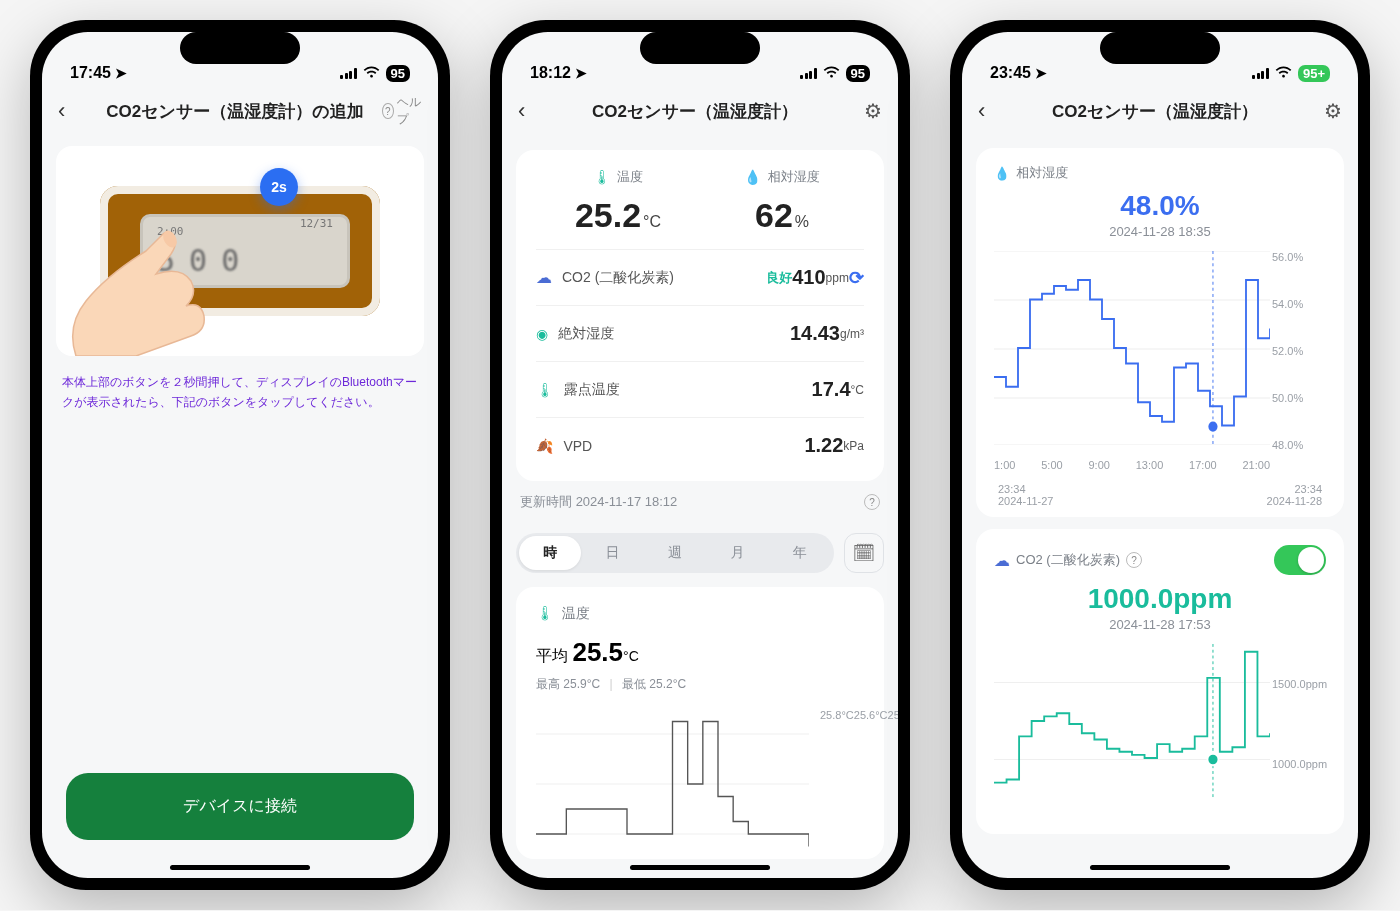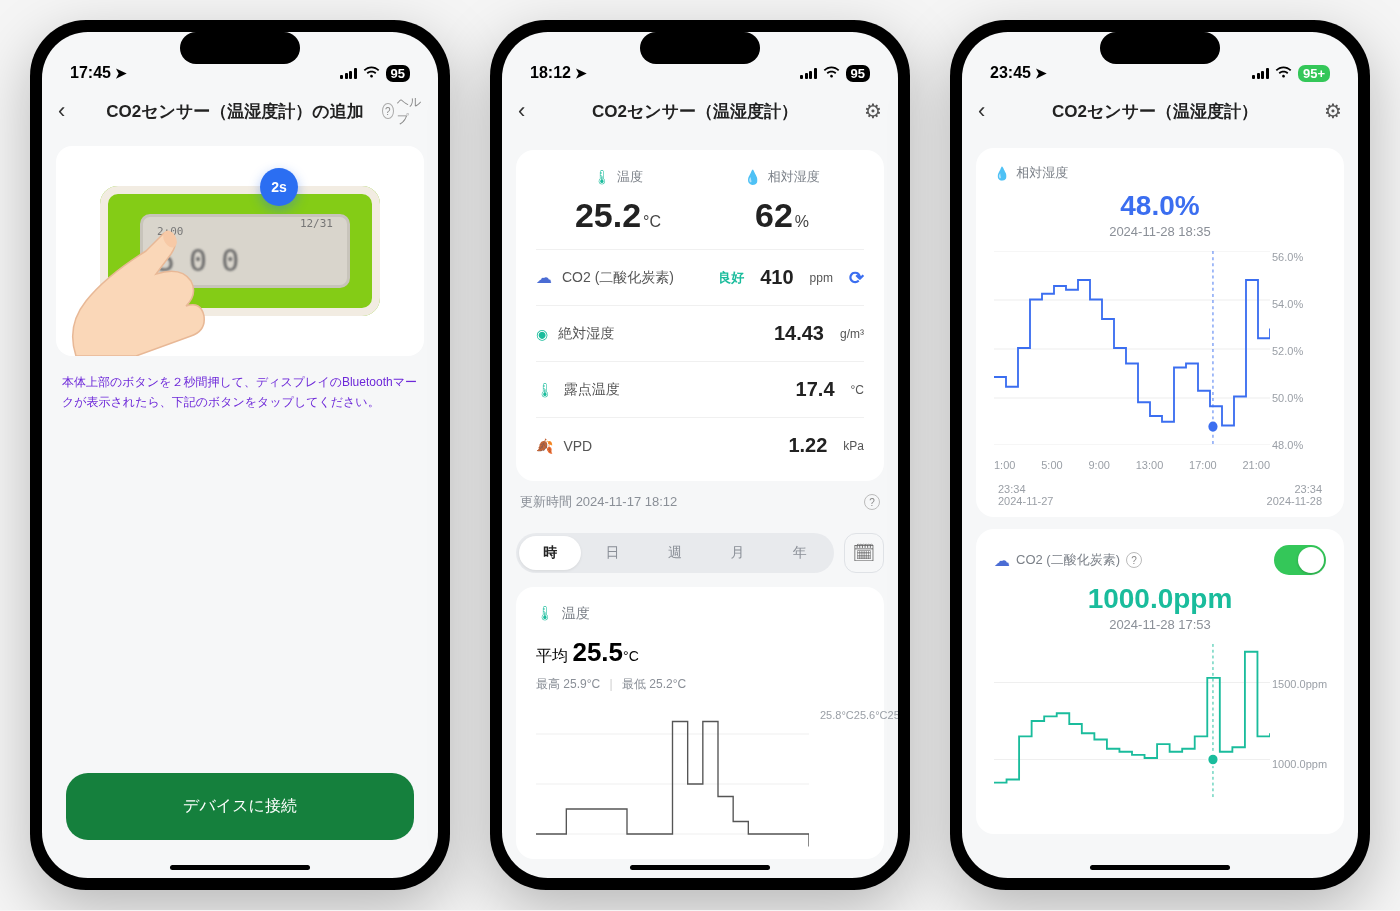--- a/index.html
+++ b/index.html
@@ -42,21 +42,21 @@
 .nav-title { font-size:17px; font-weight:600; color:#222; flex:1; text-align:center;}
 .nav-right { width:40px; display:flex; justify-content:flex-end; align-items:center; gap:4px;}
 .gear { font-size:20px; color:#555;}
 .help-chip { display:flex; align-items:center; gap:3px; font-size:12px; color:#888;}
 .help-circle { width:16px;height:16px;border:1px solid #aaa;border-radius:50%;display:flex;align-items:center;justify-content:center;font-size:10px;}
 
 .content { flex:1; overflow:hidden; padding:0 14px;}
 
 
 .illus-card { background:#fff; border-radius:16px; padding:20px; margin-top:10px; display:flex; align-items:center; justify-content:center; height:210px; position:relative;}
-.device-box { width:280px; height:130px; background:#84cc16; border-radius:18px; position:relative; box-shadow:inset 0 0 0 8px #f2ece2;}
+.device-box { width:280px; height:130px; background:#a16207; border-radius:18px; position:relative; box-shadow:inset 0 0 0 8px #f2ece2;}
 .device-lcd { position:absolute; left:40px; top:28px; right:30px; bottom:28px; background:#d9d5cc; border-radius:10px; border:3px solid #c8c4bb;}
 .lcd-line { position:absolute; font-size:11px; color:#777; font-family:monospace;}
 .dl1{ top:8px; left:14px;} .dl2{ top:0; right:14px;}
 .lcd-big{ position:absolute; left:14px; top:26px; font-size:30px; font-family:monospace; color:#6a6a6a; letter-spacing:-2px; filter:blur(1px);}
 .badge-2s{
   position:absolute; top:-18px; left:160px; width:38px; height:38px; background:#2b6ef2; border-radius:50%;
   color:#fff; font-size:14px; font-weight:600; display:flex; align-items:center; justify-content:center;
   box-shadow:0 4px 12px rgba(43,110,242,.4);
 }
 .hand{
@@ -75,21 +75,21 @@
 .card{ background:#fff; border-radius:18px; padding:18px 20px; margin-top:14px;}
 .two-col{ display:flex;}
 .metric{ flex:1; text-align:center;}
 .metric-label{ font-size:13px; color:#7b8088; display:flex; align-items:center; justify-content:center; gap:6px;}
 .drop-ico{ font-size:14px;}
 .metric-val{ margin-top:10px; font-size:34px; font-weight:600; color:#222; display:inline-flex; align-items:baseline; gap:2px;}
 .metric-unit{ font-size:16px; font-weight:500; color:#444;}
 .row-item{ display:flex; align-items:center; justify-content:space-between; height:56px; border-top:1px solid #f0f0f0;}
 .row-item:first-of-type{ border-top:none;}
 .row-left{ display:flex; align-items:center; gap:10px; font-size:14px; color:#555;}
-.row-right{ display:flex; align-items:baseline; align-items:center; gap:16px; font-size:20px; font-weight:600; color:#222;margin-left:25px;}
+.row-right{ display:flex; align-items:baseline; align-items:center; gap:0; font-size:20px; font-weight:600; color:#222;margin-left:25px;}
 .row-unit{ font-size:12px; font-weight:400; color:#555;}
 .goodness{ font-size:13px; font-weight:600; color:#1abc9c;}
 .refresh-ico{ font-size:18px; color:#3b6ef0;}
 .update-line{ margin-top:12px; font-size:13px; color:#8a8f97; display:flex; justify-content:space-between; align-items:center; padding:0 4px 8px;}
 
 .seg-wrap{ display:flex; align-items:center; gap:10px; margin-top:14px;}
 .seg{ flex:1; background:#e8eaed; border-radius:22px; height:40px; display:flex; padding:3px;}
 .seg-item{ flex:1; display:flex; align-items:center; justify-content:center; font-size:14px; color:#8a8f97; border-radius:20px;}
 .seg-item.active{ background:#fff; color:#222; font-weight:600; box-shadow:0 1px 3px rgba(0,0,0,.08);}
 .cal-ico{ width:40px; height:40px; border:1px solid #dfe2e6; border-radius:12px; display:flex; align-items:center; justify-content:center; font-size:18px; color:#555;}

